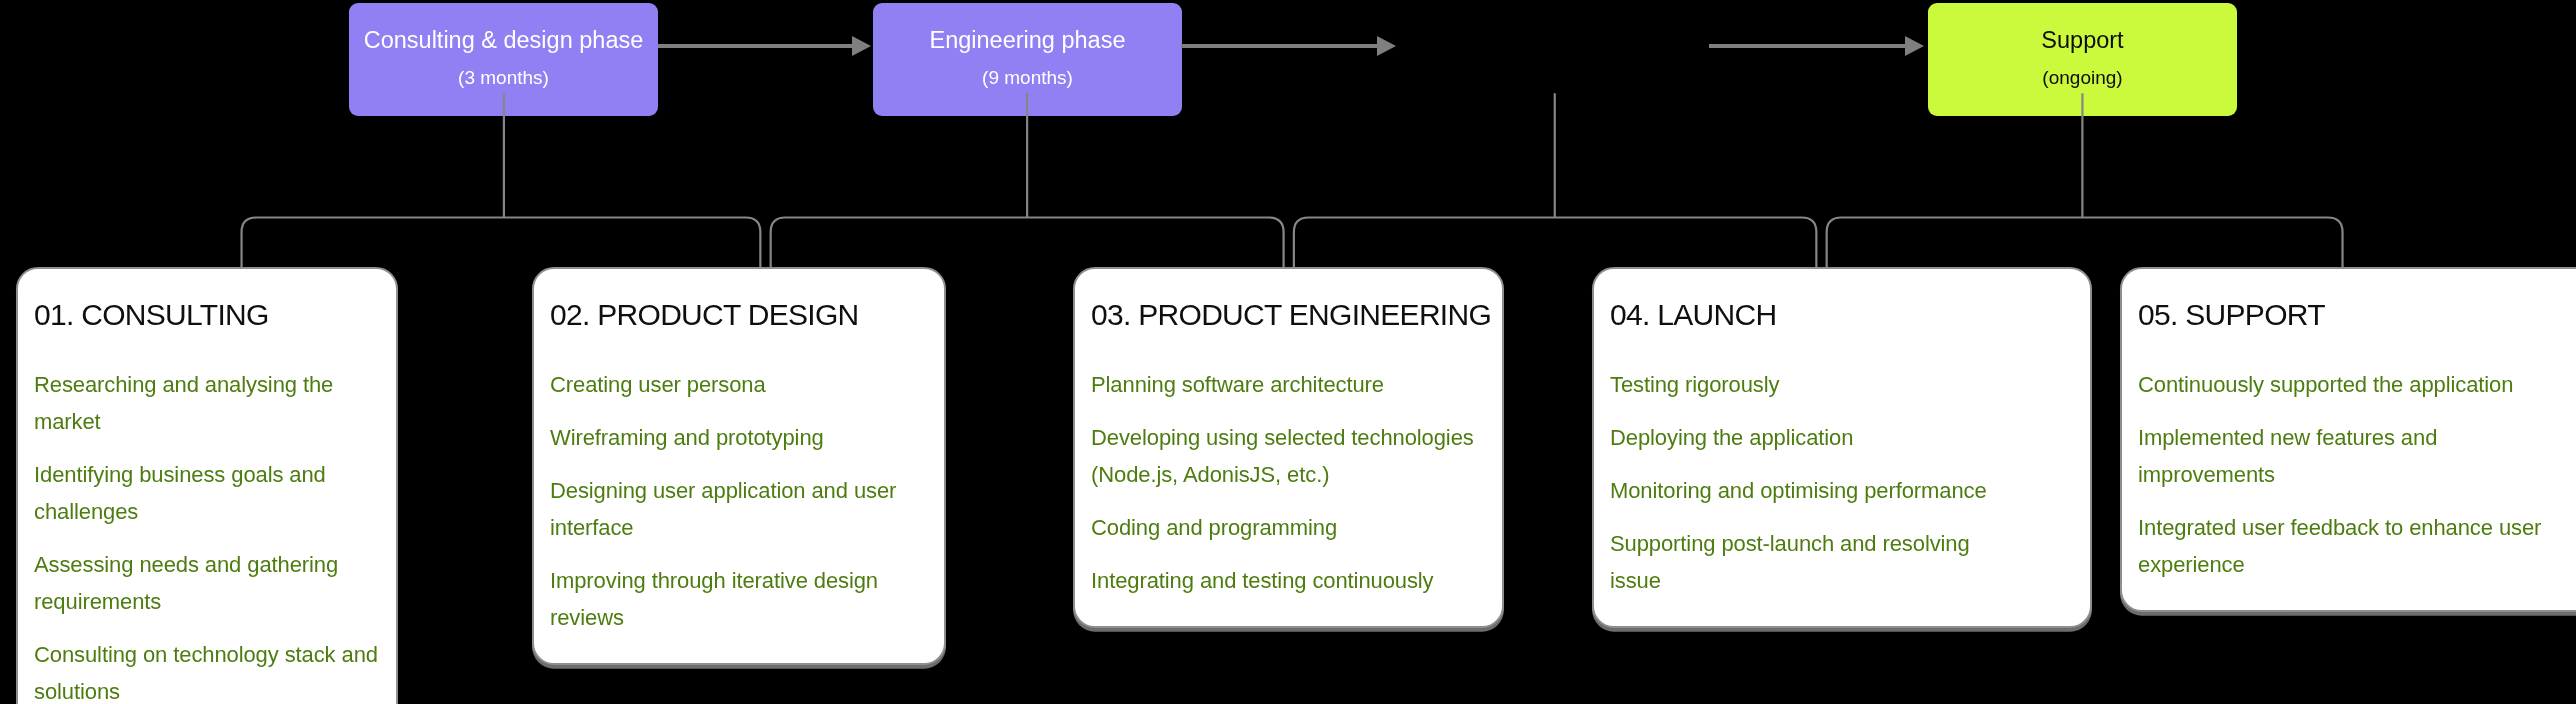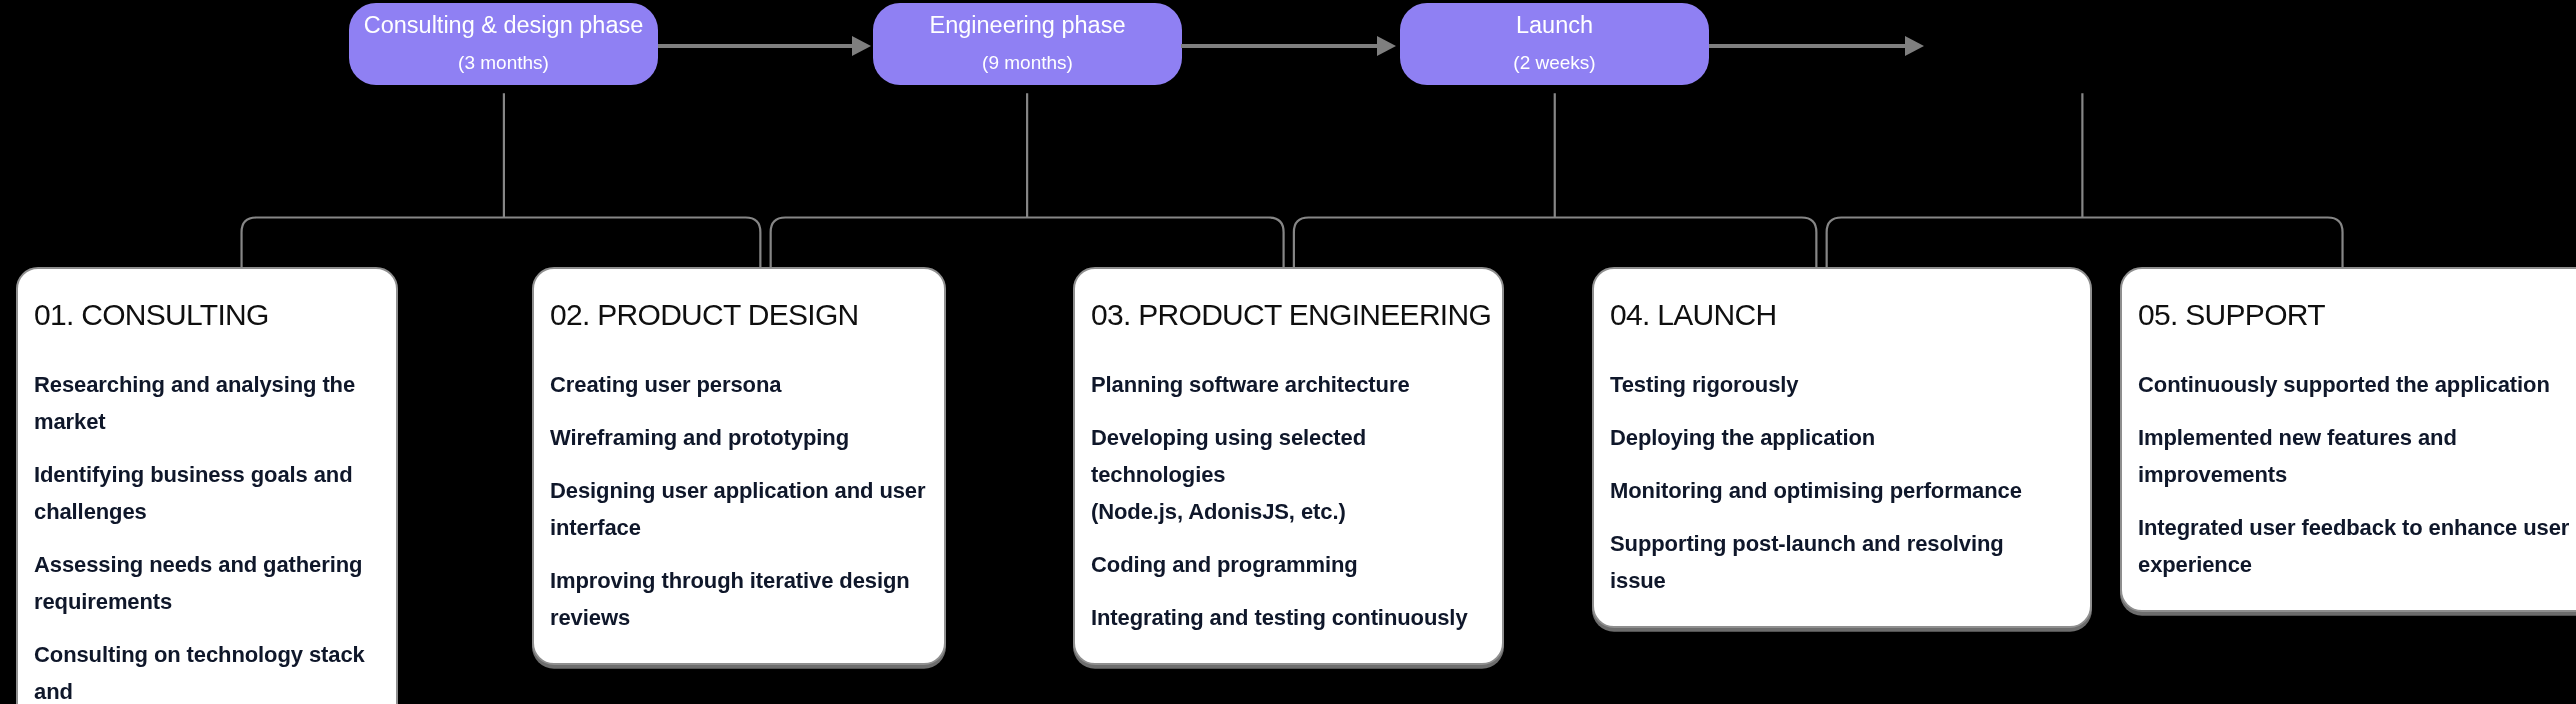--- a/index.html
+++ b/index.html
@@ -2,21 +2,21 @@
 <html style="font-size:11.8px"><head>
 <meta charset="utf-8">
 <style>
   html,body{margin:0;padding:0;background:#000;}
   .canvas{
     position:relative;width:2576px;height:704px;background:#000;overflow:hidden;
     font-family:"Liberation Sans","DejaVu Sans",sans-serif;
   }
   
   .pill{
-    position:absolute;top:2.9px;width:309px;height:82px;border-radius:27px;
+    position:absolute;top:2.9px;width:309px;height:113px;border-radius:9px;
     display:flex;flex-direction:column;align-items:center;justify-content:center;
     text-align:center;
   }
   .pill.purple{background:#8F80F3;color:#ffffff;}
   .pill.lime{background:#CBFA3C;color:#0d0d0d;}
   .pill-label{font-size:23.5px;line-height:37px;white-space:nowrap;}
   .pill-duration{font-size:19px;line-height:37px;white-space:nowrap;}
   
   .arrow-line{position:absolute;top:44px;height:3.7px;background:#7f7f7f;}
   .arrow-head{
@@ -32,41 +32,41 @@
     position:absolute;top:267px;background:#ffffff;
     border:2.2px solid #8f8f8f;border-radius:22px;
     box-shadow:0 3.7px 0 #6d6d6d;
     padding:26.5px 14.7px 22px 16px;box-sizing:border-box;color:#141414;
   }
   .card-title{
     margin:0 0 32px 0;font-size:30px;line-height:38px;font-weight:500;
     letter-spacing:-0.7px;white-space:nowrap;color:#0f0f0f;
   }
   .item{
-    margin:0 0 16px 0;font-size:22px;line-height:37px;font-weight:700;
-    letter-spacing:-0.1px;white-space:pre-line;color:#0f172a;
+    margin:0 0 16px 0;font-size:22px;line-height:37px;font-weight:400;
+    letter-spacing:-0.1px;white-space:pre-line;color:#4d7c0f;
   }
   .item:last-child{margin-bottom:5.9px;}
 </style>
 </head>
 <body>
 
 <div class="canvas">
 
   <div class="pill purple" style="left:349px;">
     <div class="pill-label">Consulting &amp; design phase</div>
     <div class="pill-duration">(3 months)</div>
   </div>
   <div class="pill purple" style="left:873px;">
     <div class="pill-label">Engineering phase</div>
     <div class="pill-duration">(9 months)</div>
   </div>
-  <div class="pill purple" style="left:1400px;">
-    <div class="pill-label">Launch</div>
-    <div class="pill-duration">(2 weeks)</div>
+  <div class="pill lime" style="left:1928px;">
+    <div class="pill-label">Support</div>
+    <div class="pill-duration">(ongoing)</div>
   </div>
 
   <div class="arrow-line" style="left:658px;width:196px;"></div>
   <div class="arrow-head" style="left:852px;"></div>
   <div class="arrow-line" style="left:1181px;width:197px;"></div>
   <div class="arrow-head" style="left:1377px;"></div>
   <div class="arrow-line" style="left:1709px;width:197px;"></div>
   <div class="arrow-head" style="left:1905px;"></div>
 
   <svg class="connectors" width="2576" height="704" viewBox="0 0 3504 958">

